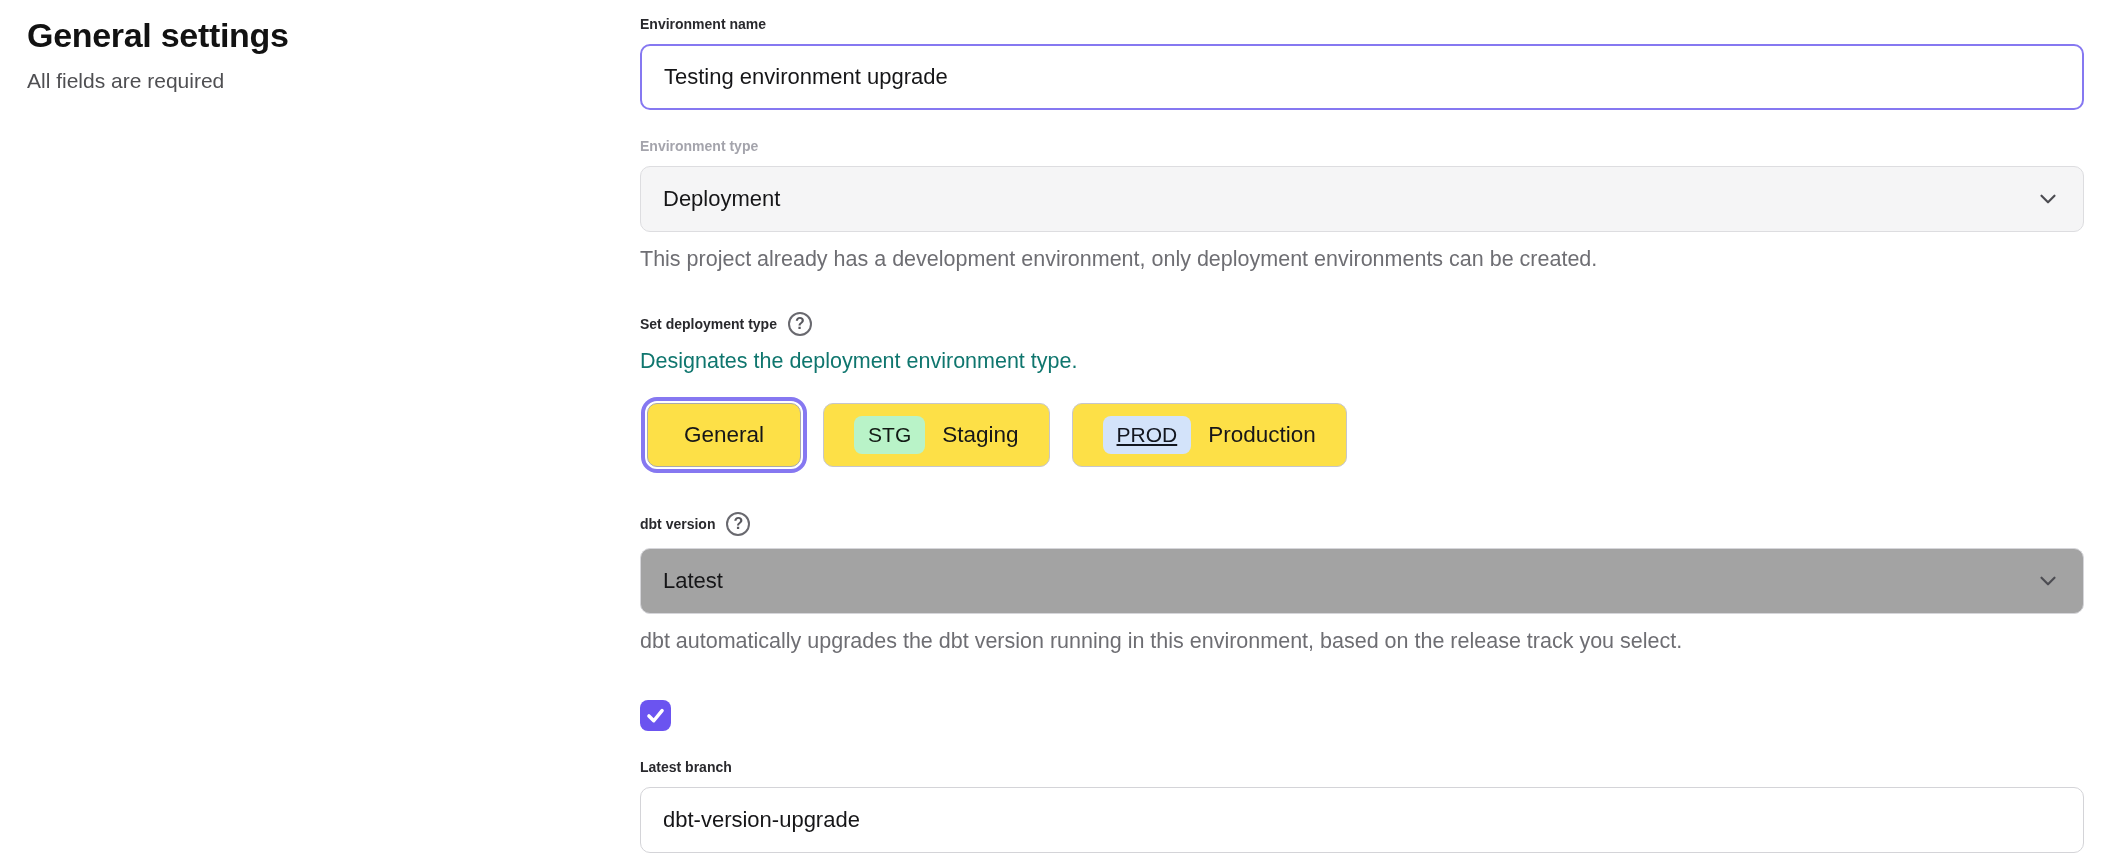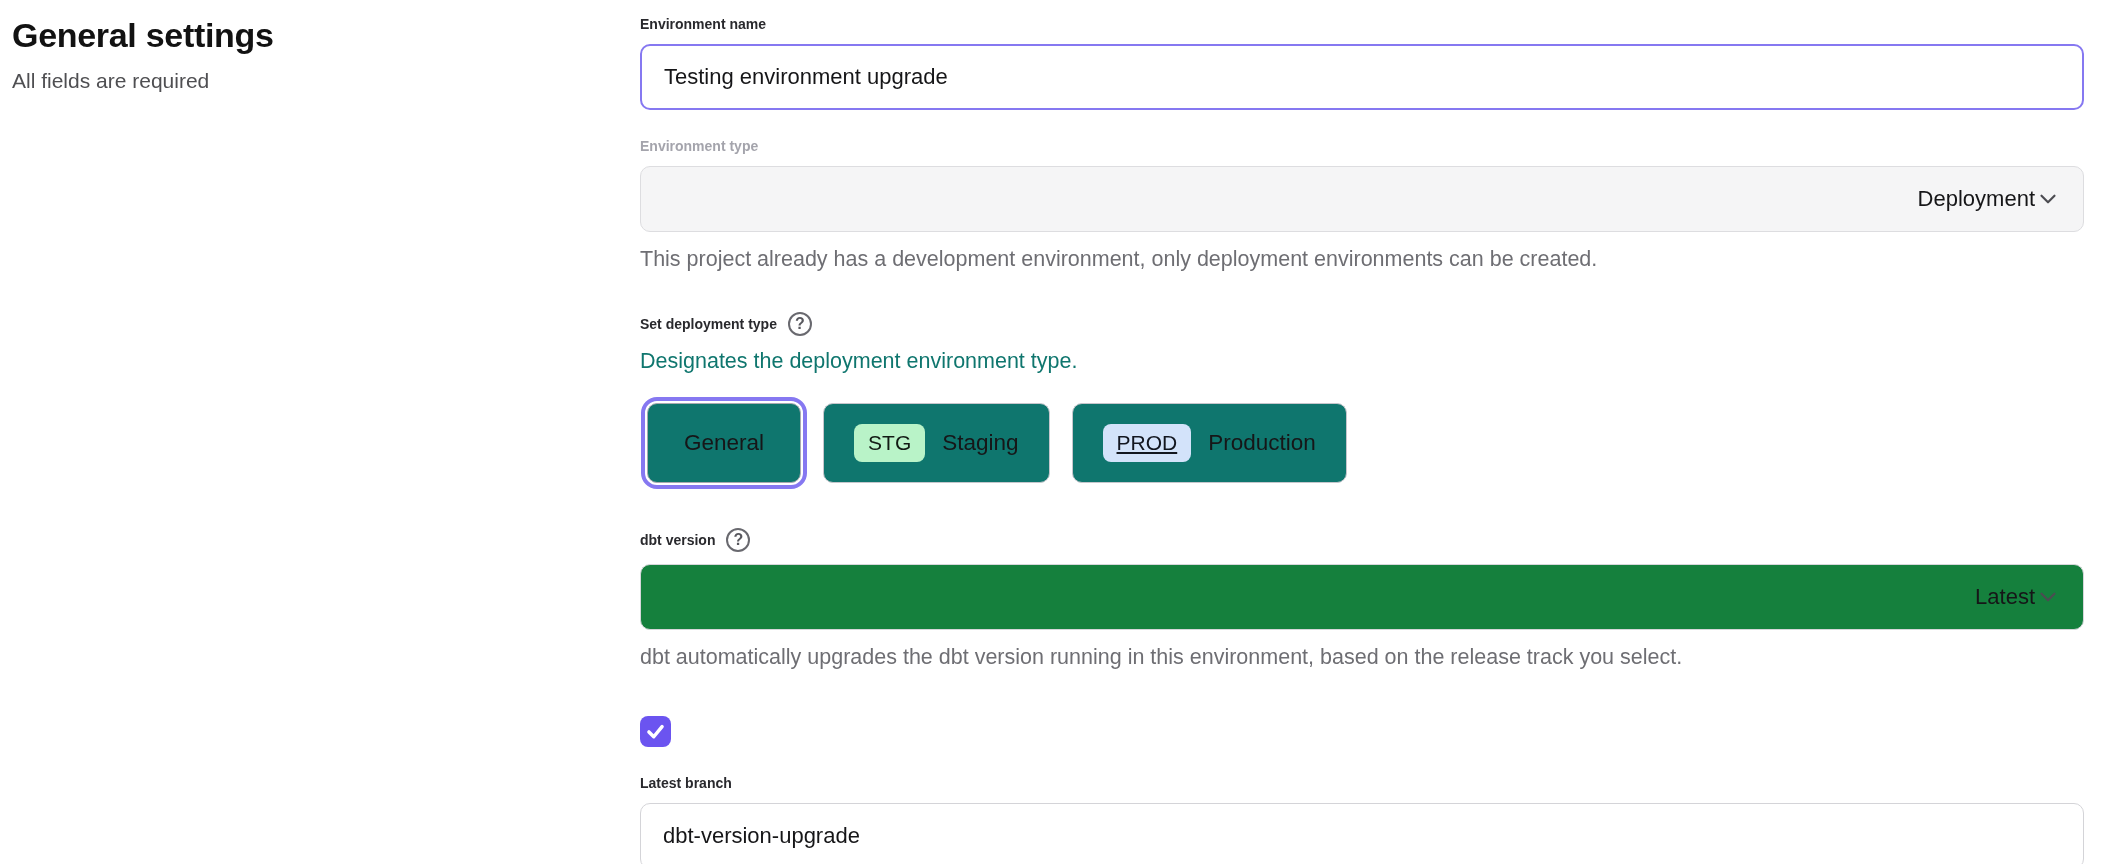--- a/index.html
+++ b/index.html
@@ -4,21 +4,21 @@
 <style>
   * { box-sizing: border-box; margin: 0; padding: 0; }
   html, body { width: 2116px; height: 864px; }
   body {
     background: #ffffff;
     font-family: "Liberation Sans", sans-serif;
     color: #1a1a1a;
     overflow: hidden;
     position: relative;
   }
-  .left-col { position: absolute; left: 12px; top: 16px; width: 560px; }
+  .left-col { position: absolute; left: 27px; top: 16px; width: 560px; }
   .page-title { font-size: 34px; font-weight: 700; color: #121212; letter-spacing: -0.3px; }
   .page-subtitle { font-size: 21px; color: #4f4f52; margin-top: 14px; }
 
   .form-col { position: absolute; left: 640px; top: 16px; width: 1444px; }
 
   .field-label {
     display: block; font-size: 14px; font-weight: 600; color: #29292d;
     margin-bottom: 12px;
   }
   .field-label.disabled { color: #a4a4ac; }
@@ -34,37 +34,37 @@
 
   .text-input {
     width: 100%; height: 66px; border: 1px solid #d4d4d8; border-radius: 10px;
     font-family: "Liberation Sans", sans-serif; font-size: 22px; color: #161618;
     padding: 0 22px; background: #fff; outline: none; display: block;
   }
   .text-input.focused { border: 2.5px solid var(--focus-purple, #8577f0); }
 
   .select {
     width: 100%; height: 66px; border: 1px solid #d6d6da; border-radius: 10px;
-    background: #15803d; display: flex; align-items: center; padding: 0 22px;
+    background: #a3a3a3; display: flex; align-items: center; padding: 0 22px;
     font-size: 22px; color: #161618; cursor: pointer;
   }
   .select.disabled { background: #f5f5f6; border-color: #dddde0; }
-  .select .select-value { flex: 1 1 auto; text-align: right; }
+  .select .select-value { flex: 1 1 auto; }
   .chevron { width: 26px; height: 26px; flex: 0 0 auto; }
 
   .helper-text { font-size: 21.5px; color: #6e6e73; margin-top: 14px; line-height: 1.3; }
   .section-desc { font-size: 21.5px; color: #0f766e; margin-bottom: 20px; line-height: 1.3; }
 
   .gap-md { height: 28px; }
   .gap-lg { height: 38px; }
   .gap-xl { height: 44px; }
 
   .btn-row { display: flex; align-items: center; gap: 22px; padding: 7px 0 7px 7px; }
   .type-btn {
-    height: 80px; background: #0f766e; border: 1.5px solid #c6c6cc; border-radius: 10px;
+    height: 64px; background: #fde047; border: 1.5px solid #c6c6cc; border-radius: 10px;
     font-family: "Liberation Sans", sans-serif; font-size: 22.5px; color: #161618;
     display: inline-flex; align-items: center; gap: 17px; padding: 0 30px; cursor: pointer;
   }
   .type-btn.selected {
     outline: 4.5px solid var(--focus-purple, #8b7cf3); outline-offset: 2.5px;
     border-color: #a9a9b1; padding: 0 36px;
   }
   .badge {
     padding: 7px 14px; border-radius: 8px; font-size: 21px; font-weight: 500; color: #121a14;
   }

